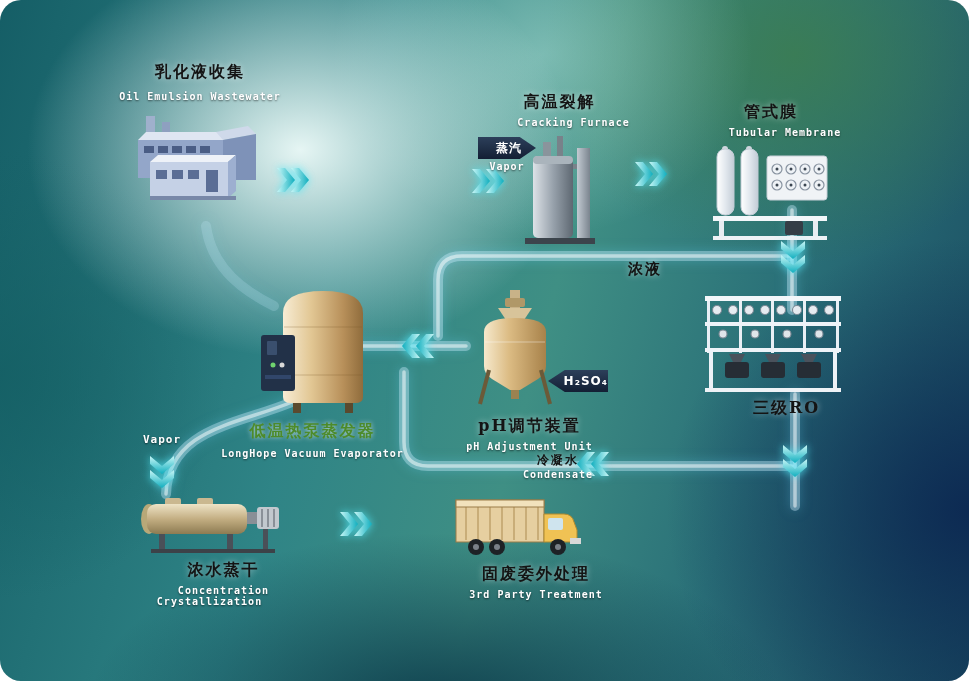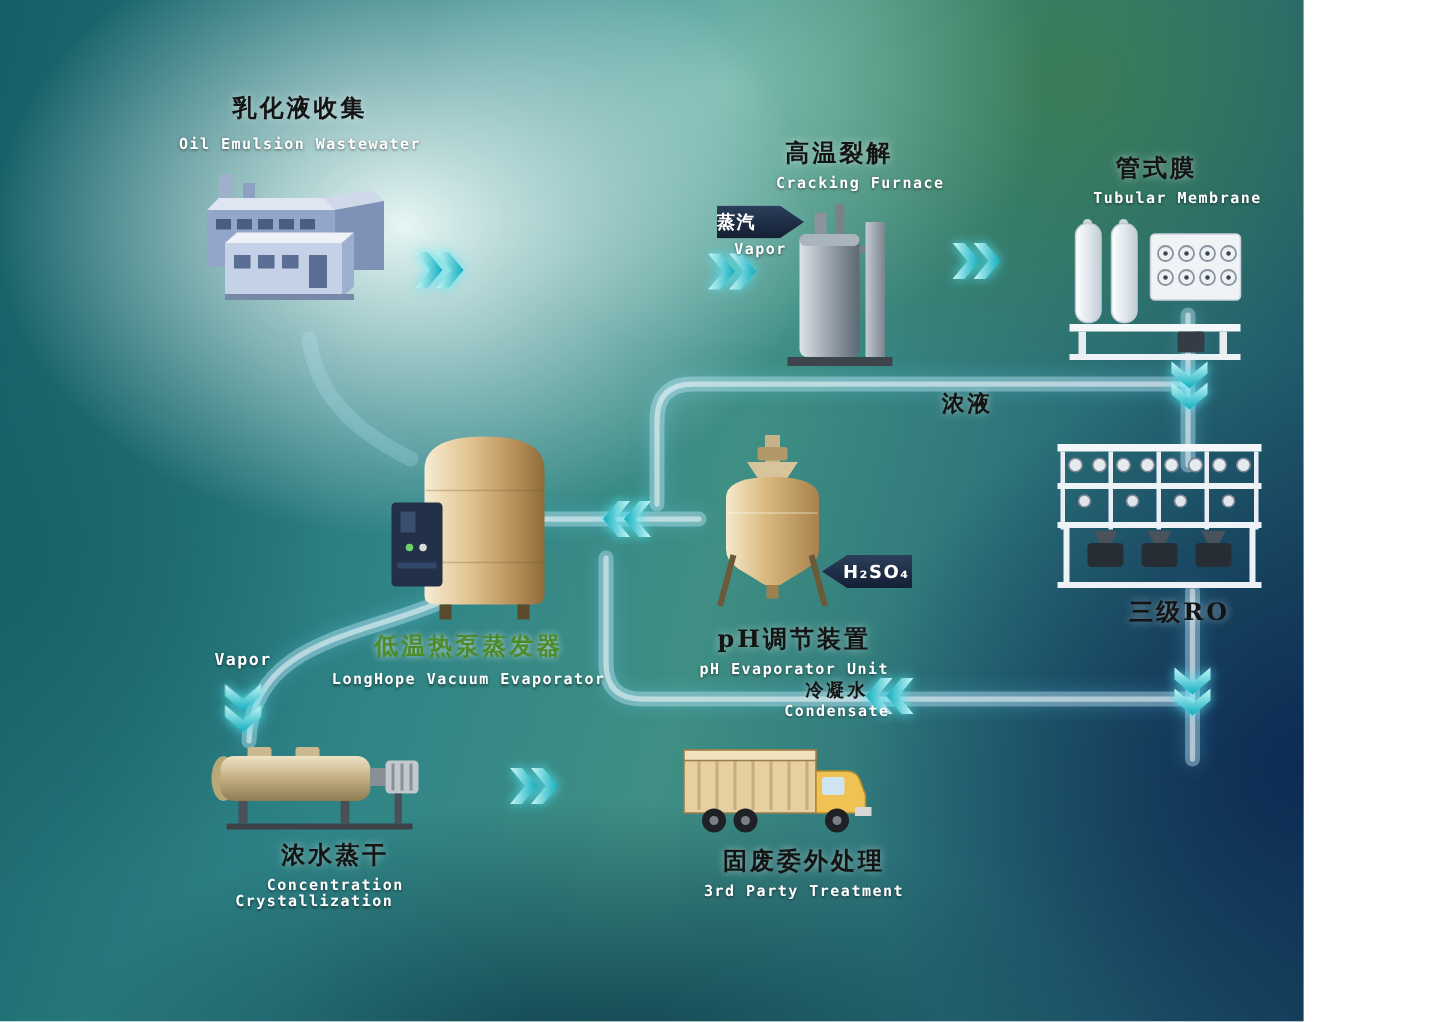--- a/index.html
+++ b/index.html
@@ -1,28 +1,29 @@
 <!DOCTYPE html>
 <html><head>
 <meta charset="utf-8">
 <style>
   * { margin:0; padding:0; box-sizing:border-box; }
   html,body { width:969px; height:681px; }
   body { font-family:"DejaVu Sans", sans-serif; }
 
   .stage {
-    position:relative; width:869px; height:681px; overflow:hidden;
+    position:relative; width:969px; height:681px; overflow:hidden;
     background:
       radial-gradient(ellipse 420px 320px at 31% 22%, rgba(240,252,250,.95), rgba(240,252,250,0) 65%),
       radial-gradient(ellipse 300px 260px at 56% 8%, rgba(190,235,225,.5), rgba(190,235,225,0) 70%),
       radial-gradient(ellipse 360px 300px at 82% 8%, rgba(60,125,80,.85), rgba(60,125,80,0) 70%),
       radial-gradient(ellipse 420px 380px at 100% 75%, rgba(12,40,82,.95), rgba(12,40,82,0) 72%),
       radial-gradient(ellipse 500px 260px at 45% 105%, rgba(8,52,70,.9), rgba(8,52,70,0) 70%),
       radial-gradient(ellipse 300px 300px at 0% 55%, rgba(20,95,100,.8), rgba(20,95,100,0) 75%),
       linear-gradient(105deg, #155e66 0%, #2f8486 35%, #3f8f84 55%, #2a7078 75%, #194a60 100%);
+    border-radius: 21px;
   }
 
   .pipes { position:absolute; left:0; top:0; filter:drop-shadow(0 0 6px rgba(110,215,255,.55)); }
   .po { fill:none; stroke:#cfeeff; stroke-opacity:.38; stroke-width:10; stroke-linecap:round; }
   .pi { fill:none; stroke:#ffffff; stroke-opacity:.5; stroke-width:3.5; stroke-linecap:round; }
   .faint { stroke-opacity:.2; }
 
   .node { position:absolute; display:flex; flex-direction:column; align-items:center; }
   .zh {
     font-family:"DejaVu Serif", serif; font-weight:bold; font-size:16px;
@@ -35,21 +36,21 @@
     color:#ffffff; letter-spacing:1px; white-space:nowrap;
     text-shadow:0 1px 2px rgba(0,0,0,.55);
   }
   .gap4 { margin-top:4px;margin-left:28px; } .gap6 { margin-top:6px; } .gap8 { margin-top:8px; }
 
   .arrow { position:absolute; width:34px; height:26px; filter:drop-shadow(0 0 4px rgba(80,230,245,.9)); }
   .arrow.down { transform:rotate(90deg); }
   .arrow.left { transform:rotate(180deg); }
 
   .tag {
-    position:absolute; height:22px; display:flex; align-items:center; justify-content:flex-start;
+    position:absolute; height:22px; display:flex; align-items:center; justify-content:flex-end;
     background:linear-gradient(180deg,#2c3f5a,#131f34);
     color:#fff; font-size:12px; font-weight:bold; letter-spacing:1px;
     font-family:"DejaVu Sans", sans-serif;
   }
   .tag.point-right { clip-path:polygon(0 0, 72% 0, 100% 50%, 72% 100%, 0 100%); padding-right:14px; }
   .tag.point-left  { clip-path:polygon(28% 0, 100% 0, 100% 100%, 28% 100%, 0 50%); padding-left:14px; }
 
   .float-label { position:absolute; display:flex; flex-direction:column; align-items:center; }
 </style>
 </head>
@@ -273,21 +274,21 @@
       <rect x="42" y="0" width="10" height="20" fill="#c8b288"></rect>
       <rect x="37" y="8" width="20" height="9" rx="2" fill="#b09868"></rect>
       <polygon points="30,18 64,18 56,30 38,30" fill="#d8c49a"></polygon>
       <path d="M16 42 Q16 28 47 28 Q78 28 78 42 L78 76 Q78 84 70 89 L52 100 L42 100 L24 89 Q16 84 16 76 Z" fill="url(#phGrad)"></path>
       <line x1="17" y1="52" x2="77" y2="52" stroke="rgba(255,255,255,.4)"></line>
       <rect x="43" y="100" width="8" height="9" fill="#9c8250"></rect>
       <line x1="21" y1="80" x2="12" y2="114" stroke="#6b5a38" stroke-width="4"></line>
       <line x1="73" y1="80" x2="82" y2="114" stroke="#6b5a38" stroke-width="4"></line>
     </svg>
     <div class="zh gap4">pH调节装置</div>
-    <div class="en gap4">pH Evaporator Unit</div>
+    <div class="en gap4">pH Adjustment Unit</div>
   </div>
 
   <div class="node" style="left:132px;top:492px;width:155px">
     <svg width="150" height="64" viewBox="0 0 150 64">
       <rect x="30" y="6" width="16" height="8" rx="2" fill="#cab890"></rect>
       <rect x="62" y="6" width="16" height="8" rx="2" fill="#cab890"></rect>
       <ellipse cx="14" cy="27" rx="8" ry="15" fill="#b8a878"></ellipse>
       <rect x="12" y="12" width="100" height="30" rx="9" fill="url(#dryGrad)"></rect>
       <rect x="112" y="20" width="10" height="12" fill="#8a8f96"></rect>
       <rect x="122" y="15" width="22" height="22" rx="3" fill="#c2c8ce"></rect>

